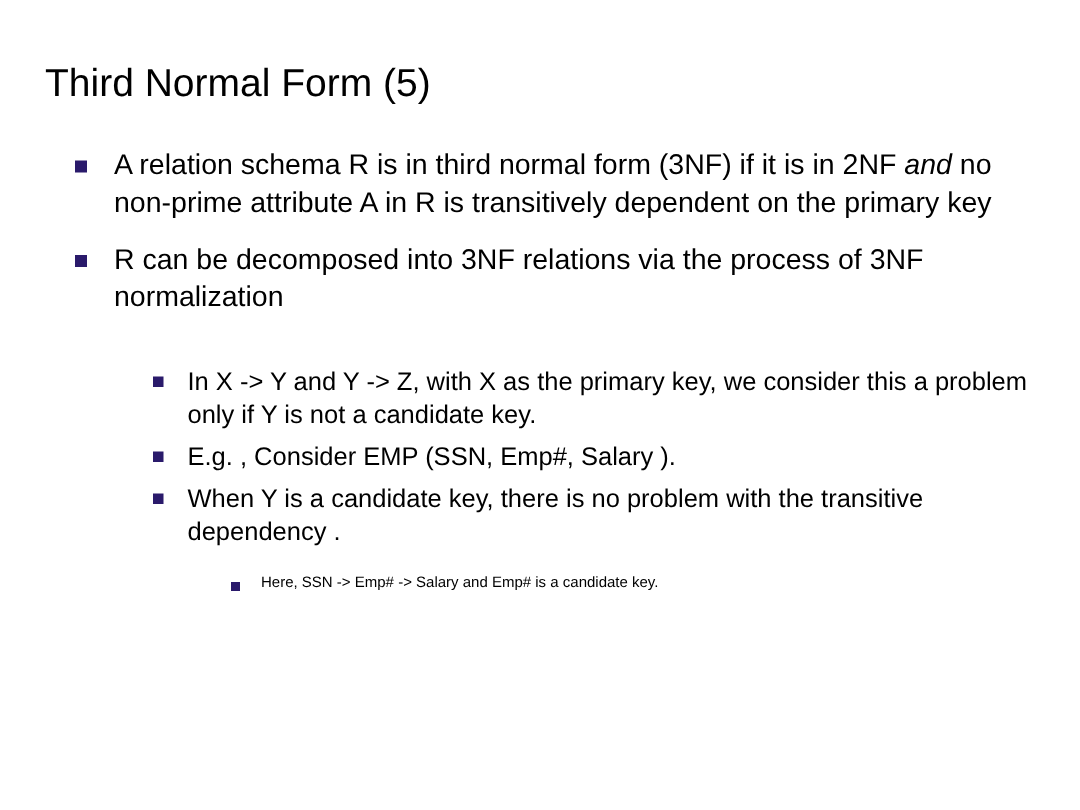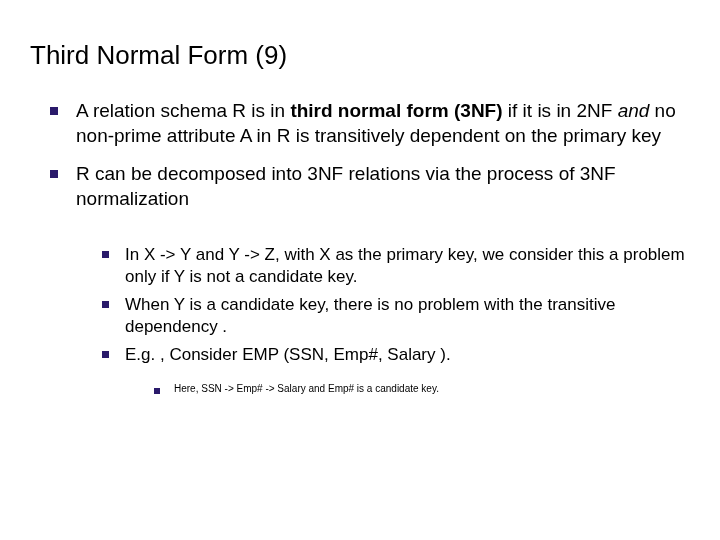--- a/index.html
+++ b/index.html
@@ -30,28 +30,28 @@
   .level-3 { padding-left: 124px; font-size: 10px; line-height: 1.3; margin-top: 2px; }
   .level-1-group { margin-bottom: 14px; }
   .sq-bullet {
     display: inline-block;
     background: #2a1a6b;
     flex-shrink: 0;
   }
   .sq-l1 { width: 8px; height: 8px; margin-top: 8px; margin-right: 18px; }
   .sq-l2 { width: 7px; height: 7px; margin-top: 7px; margin-right: 16px; }
   .sq-l3 { width: 6px; height: 6px; margin-top: 6px; margin-right: 14px; }
-  .bold { font-weight: bold; }
+  .bold { font-weight: normal; }
   .italic { font-style: italic; text-align: right; }
   .text-content { flex: 1; }
 </style>
 </head>
 <body>
 
-<div class="title">Third Normal Form (9)</div>
+<div class="title">Third Normal Form (5)</div>
 
 <ul class="bullet-list">
 
   <li class="bullet-item level-1 level-1-group">
     <span class="sq-bullet sq-l1"></span>
     <span class="text-content">
       <span>A relation schema R is in </span><span class="bold">third normal form (3NF)</span><span> if it is in 2NF </span><span class="italic">and</span><span> no non-prime attribute A in R is transitively dependent on the primary key</span>
     </span>
   </li>
 
@@ -63,26 +63,26 @@
 
   <li style="height:12px"></li>
 
   <li class="bullet-item level-2">
     <span class="sq-bullet sq-l2"></span>
     <span class="text-content">In X -&gt; Y and Y -&gt; Z, with X as the primary key, we consider this a problem only if Y is not a candidate key.</span>
   </li>
 
   <li class="bullet-item level-2">
     <span class="sq-bullet sq-l2"></span>
-    <span class="text-content">When Y is a candidate key, there is no problem with the transitive dependency .</span>
+    <span class="text-content">E.g. , Consider EMP (SSN, Emp#, Salary ).</span>
   </li>
 
   <li class="bullet-item level-2">
     <span class="sq-bullet sq-l2"></span>
-    <span class="text-content">E.g. , Consider EMP (SSN, Emp#, Salary ).</span>
+    <span class="text-content">When Y is a candidate key, there is no problem with the transitive dependency .</span>
   </li>
 
   <li style="height:10px"></li>
 
   <li class="bullet-item level-3">
     <span class="sq-bullet sq-l3"></span>
     <span class="text-content">Here, SSN -&gt; Emp# -&gt; Salary and Emp# is a candidate key.</span>
   </li>
 
 </ul>

